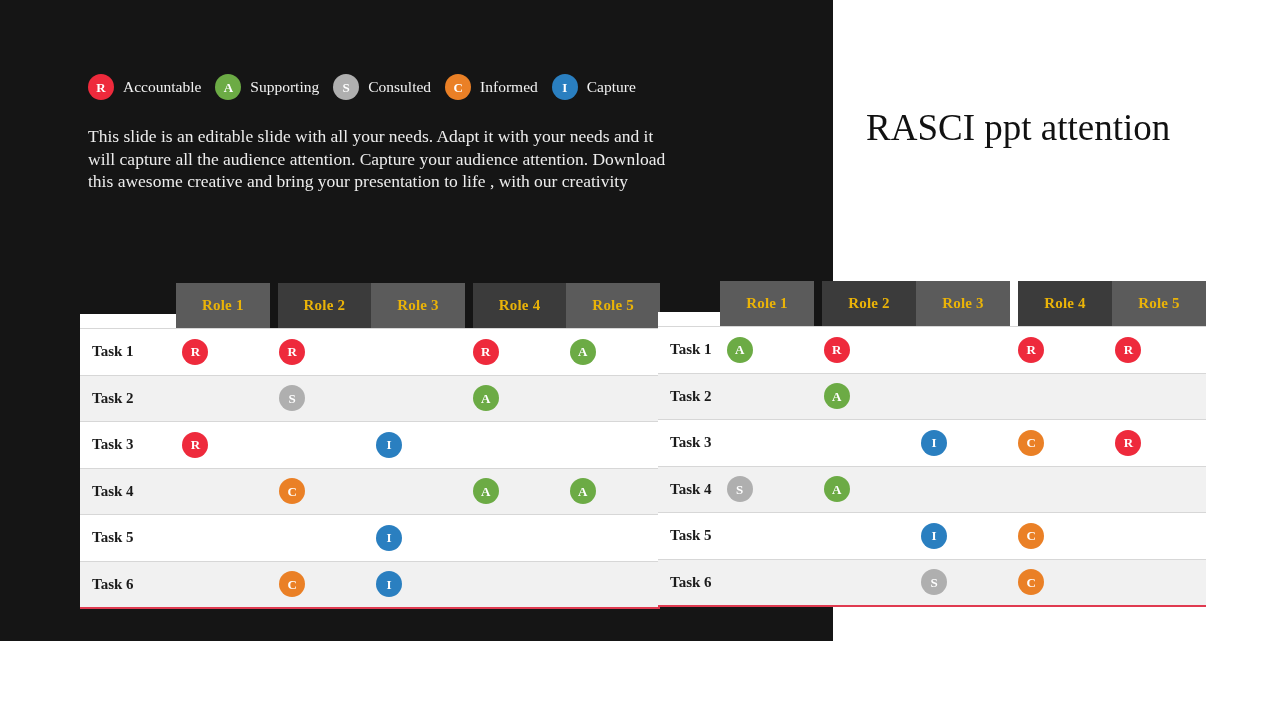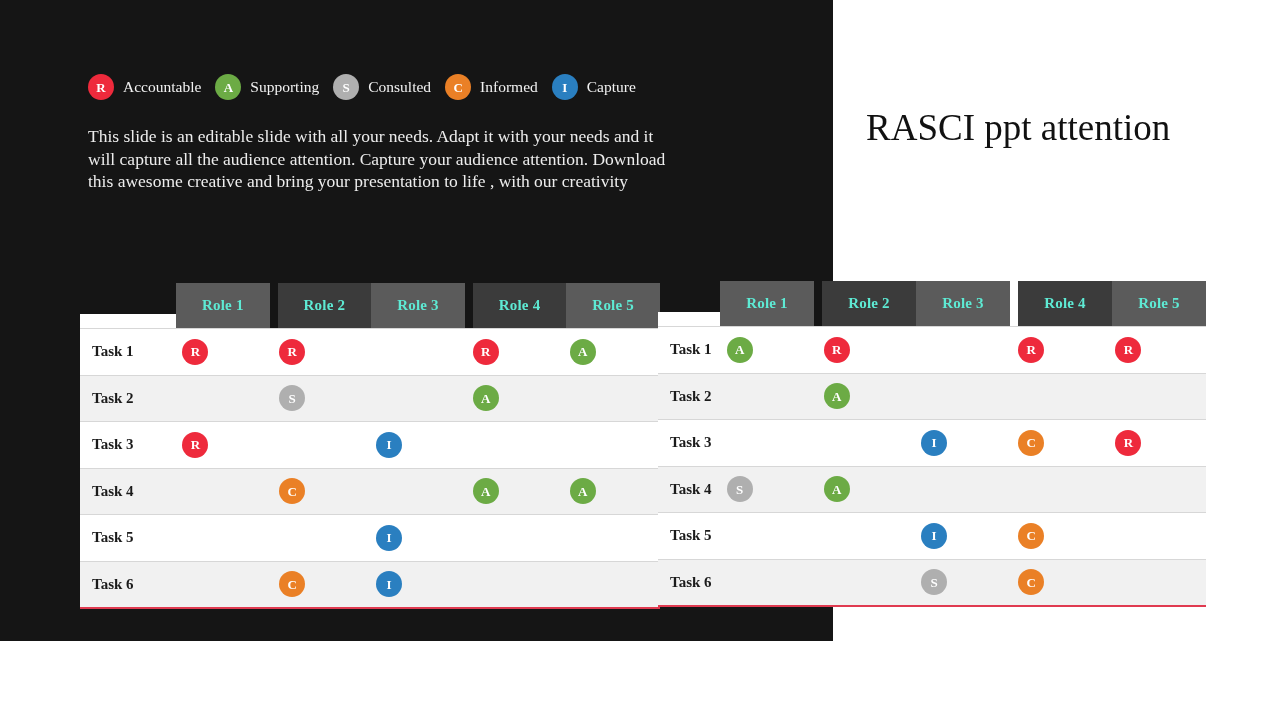--- a/index.html
+++ b/index.html
@@ -104,21 +104,21 @@
     height: 14px;
   }
   #matrix-left  .task-head { width: 96px; }
   #matrix-right .task-head { width: 62px; }
 
   .role-head {
     flex: 1 1 0;
     display: flex;
     align-items: center;
     justify-content: center;
-    color: #5eead4;
+    color: #eab308;
     font-size: 15px;
     font-weight: bold;
     font-family: "Liberation Serif", "DejaVu Serif", serif;
     letter-spacing: .2px;
   }
   .role-head.shade-a { background: #5b5b5b; }
   .role-head.shade-b { background: #3b3b3b; margin-left: 8px; }
 
   .matrix-body {
     border-bottom: 2px solid #e03a50;

